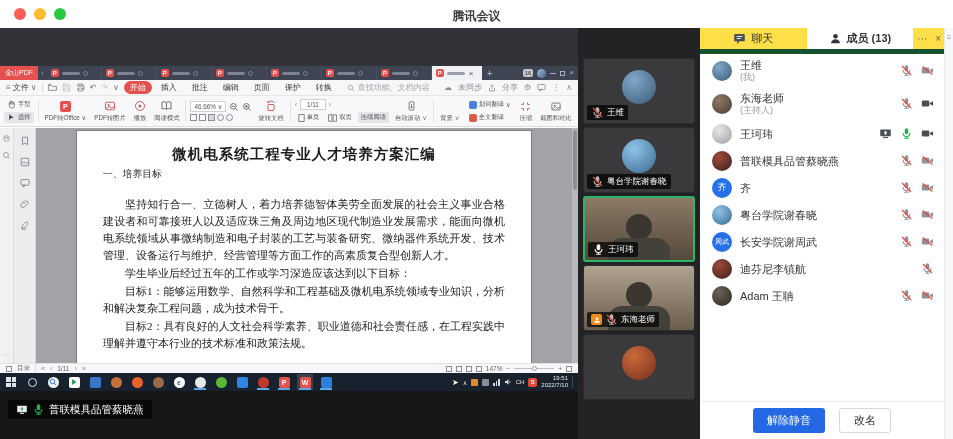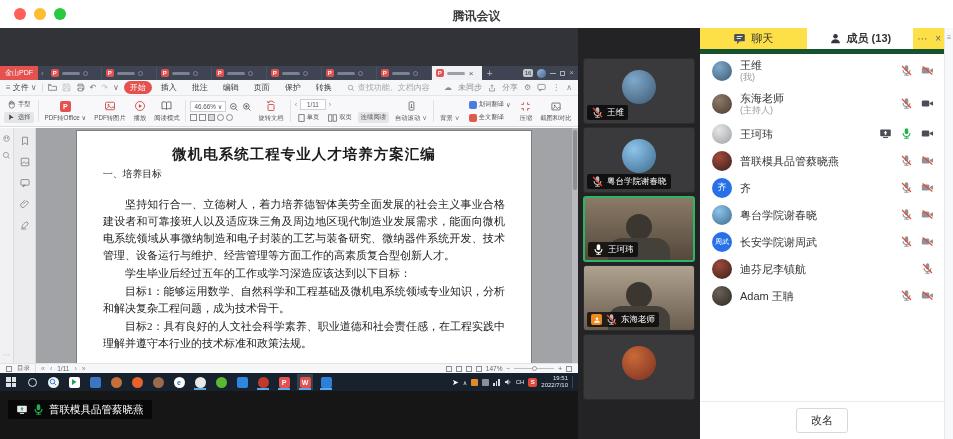--- a/index.html
+++ b/index.html
@@ -959,15 +959,16 @@
           </svg>
       <svg class="ic cam off" viewBox="0 0 16 16">
             <rect x="1" y="4.2" width="9.2" height="7.6" rx="1.5" class="cam-body"></rect>
             <path d="M10.8 7.4l4-2.2v5.6l-4-2.2z" class="cam-body"></path>
             <line x1="2" y1="3" x2="14" y2="13" class="slash" stroke-width="1.5"></line>
           </svg>
     </span>
   </div>
     </div>
   <div class="mfooter">
+    <div class="btn btn-unmute">解除静音</div>
     <div class="btn btn-rename">改名</div>
   </div>
 </div>
 
 </body></html>

